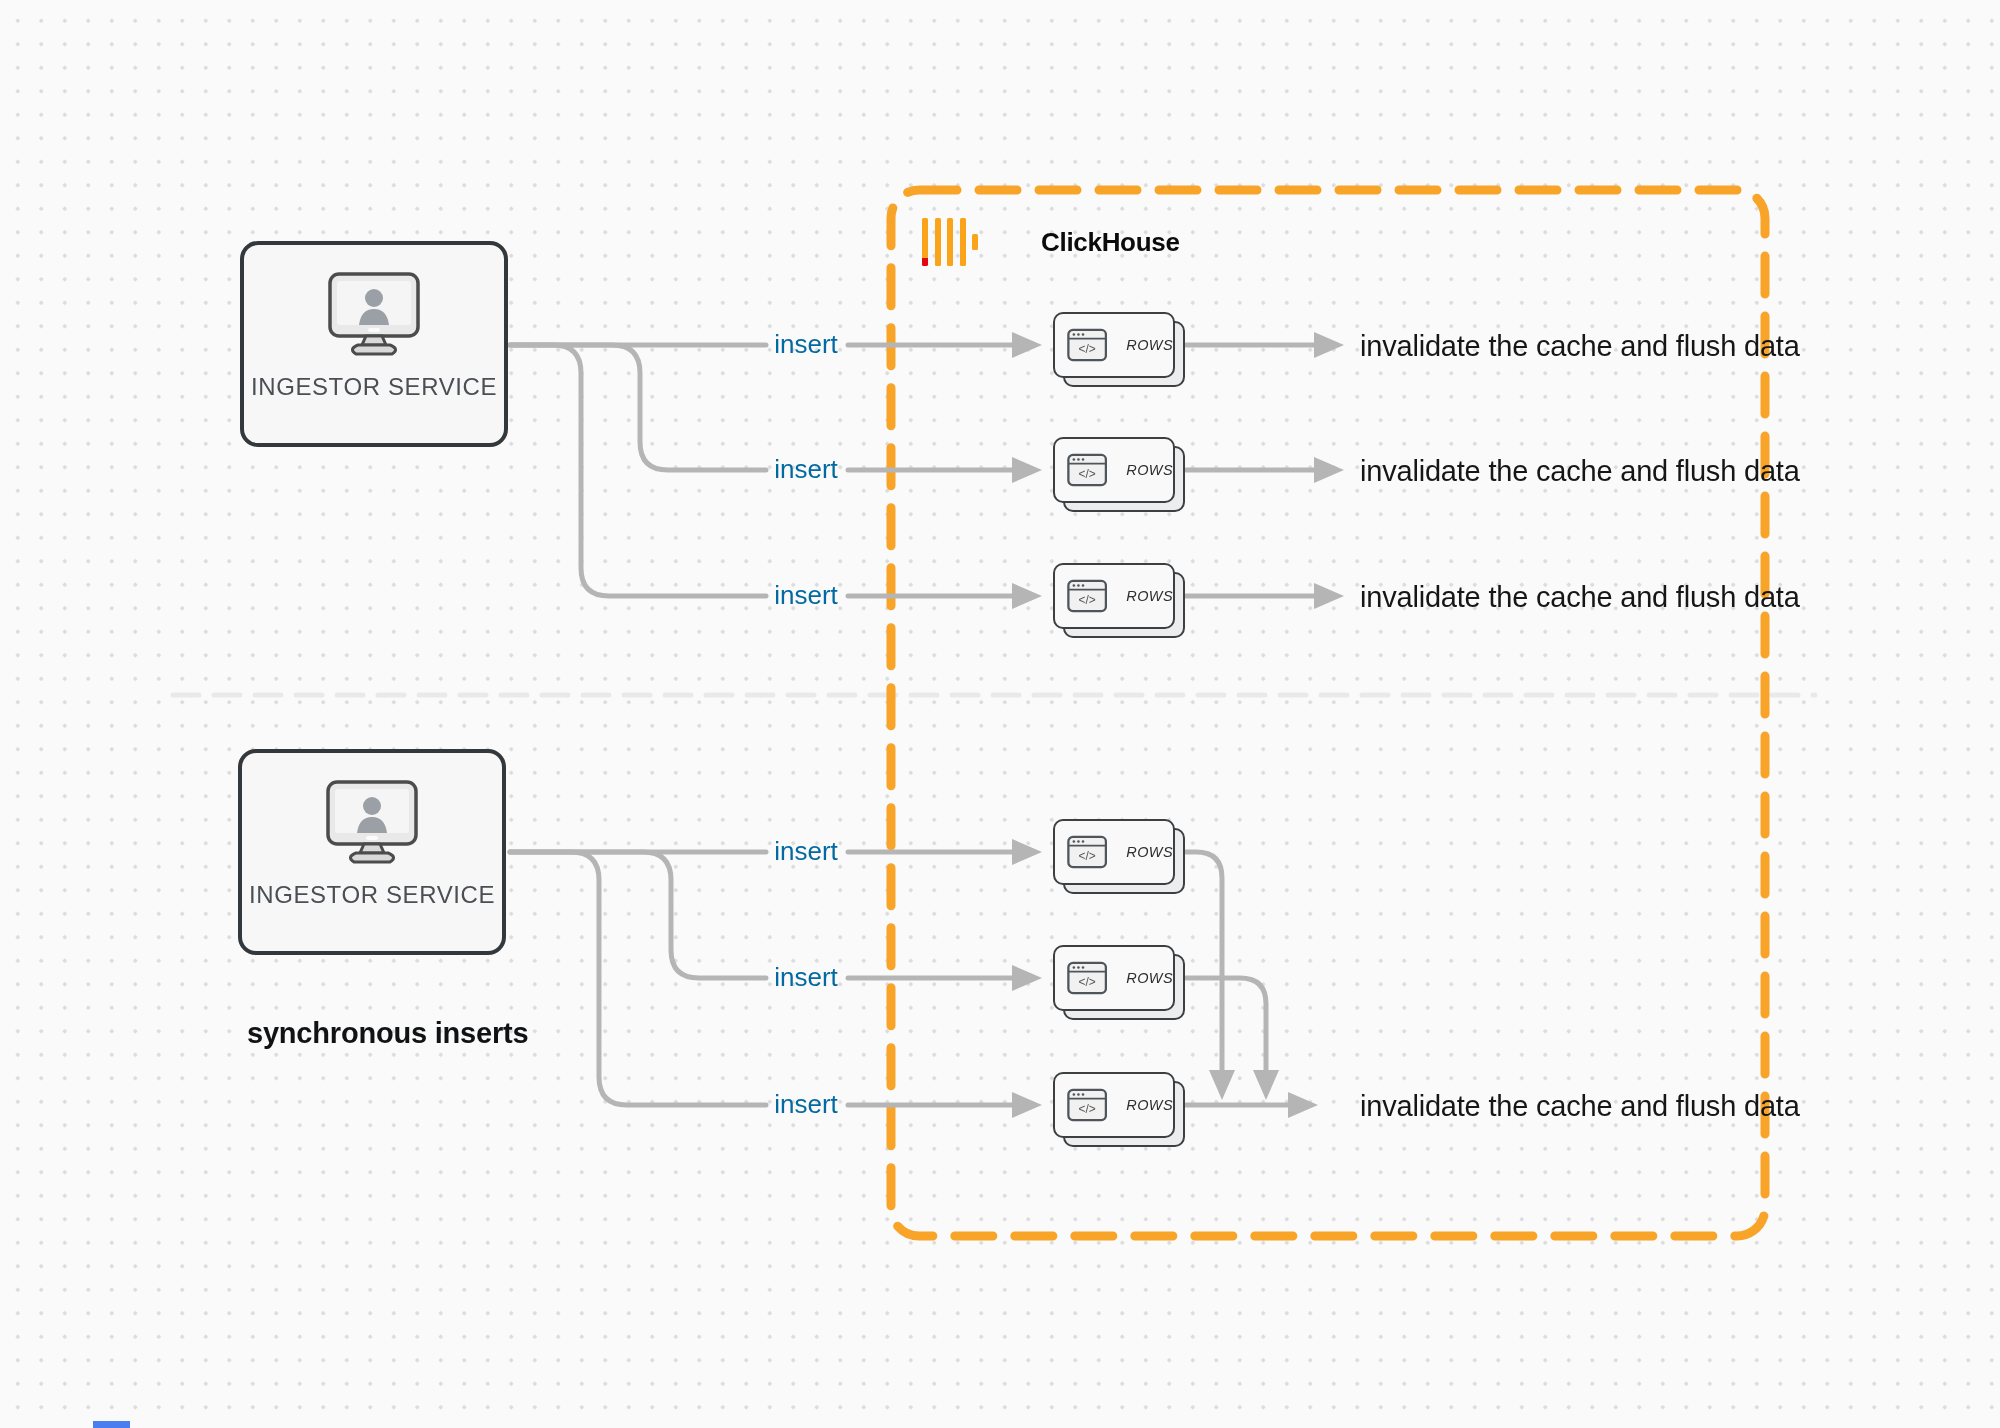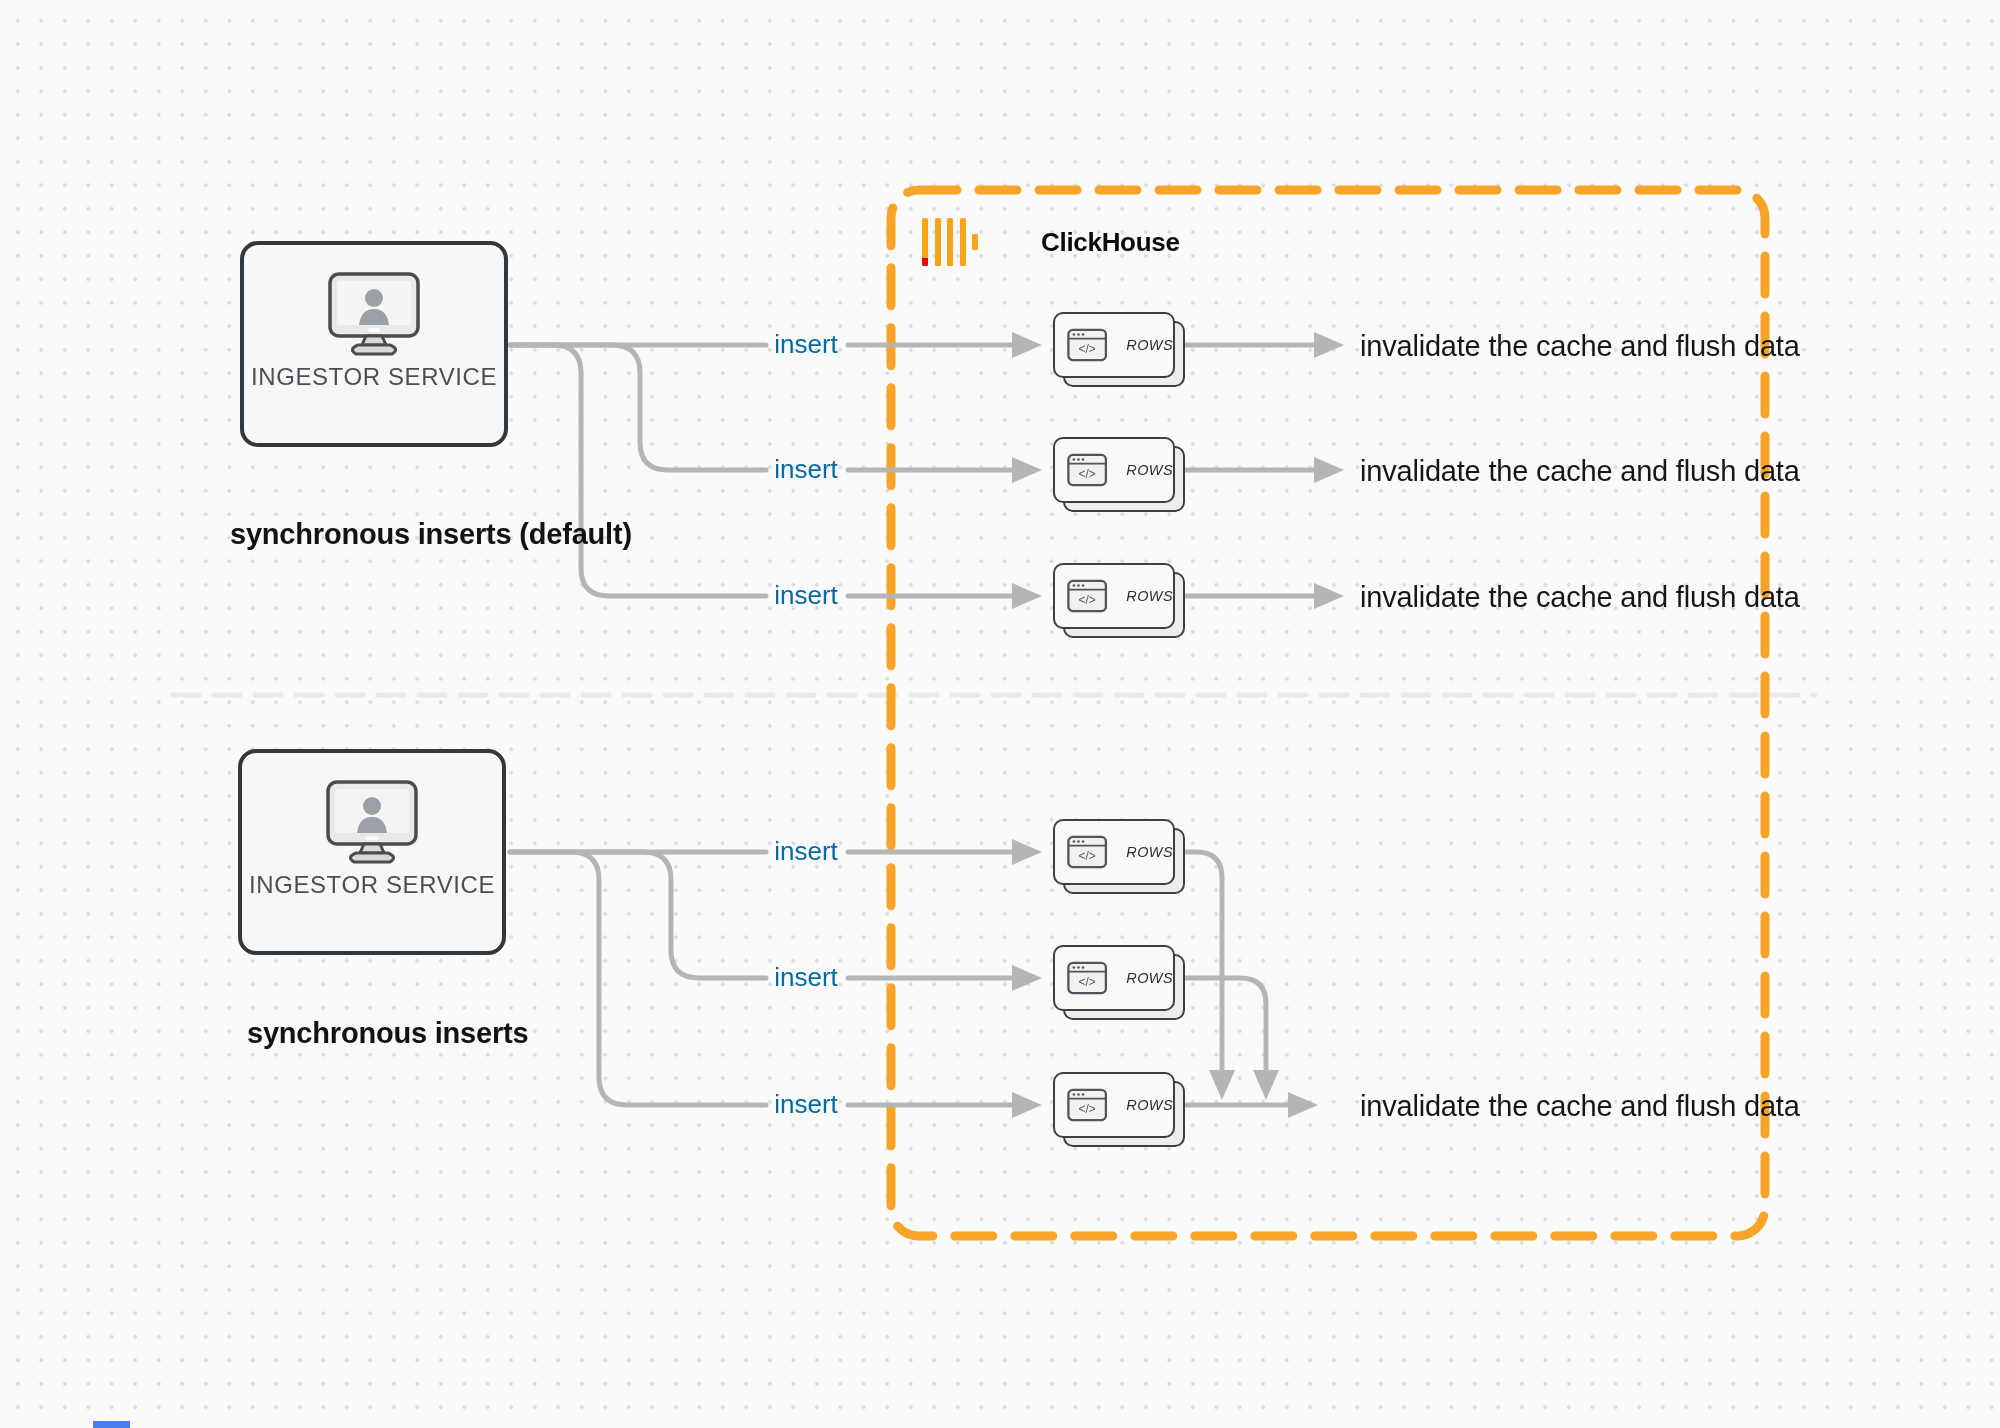--- a/index.html
+++ b/index.html
@@ -16,21 +16,21 @@
   svg.wires{position:absolute;left:0;top:0;pointer-events:none;}
 
   
   .service-box{
     position:absolute;width:268px;height:206px;background:#f7f7f7;
     border:4px solid #33383c;border-radius:18px;box-sizing:border-box;
     display:flex;flex-direction:column;align-items:center;justify-content:flex-start;
   }
   .service-box .monitor{margin-top:26px;}
   .service-label{
-    font-size:24px;color:#4b4f54;letter-spacing:0.6px;
+    margin-top:10px;font-size:24px;color:#4b4f54;letter-spacing:0.6px;
     white-space:nowrap;
   }
 
   .caption{
     position:absolute;font-size:29px;font-weight:bold;color:#101214;
     white-space:nowrap;letter-spacing:-0.2px;
   }
 
   
   .insert-label{
@@ -131,21 +131,20 @@
       <g clip-path="url(#scr1)" fill="#9aa0a5">
         <circle cx="52" cy="27" r="9"></circle>
         <path d="M37,54 Q39,38 52,38 Q65,38 67,54 Z"></path>
       </g>
       <rect x="46" y="57" width="12" height="4" rx="2" fill="#fbfbfb"></rect>
       <path d="M44,65 h16 l4,9 h-24 z" fill="#d9d9d9" stroke="#4c4c4c" stroke-width="3"></path>
       <path d="M36,74 L68,74 Q78,78 70,83 L34,83 Q26,78 36,74 Z" fill="#d9d9d9" stroke="#4c4c4c" stroke-width="3"></path>
     </svg>
     <div class="service-label">INGESTOR SERVICE</div>
   </div>
-  <div class="caption" style="left:230px;top:518px;">synchronous inserts (default)</div>
 
   <div class="service-box" style="left:238px;top:749px;">
     <svg class="monitor" width="104" height="92" viewBox="0 0 104 92">
       <defs>
           <clipPath id="scr2">
             <rect x="15" y="10" width="74" height="44" rx="3"></rect>
           </clipPath>
         </defs>
       <rect x="8" y="3" width="88" height="62" rx="9" fill="#e9e9e9" stroke="#4c4c4c" stroke-width="3.5"></rect>
       <rect x="15" y="10" width="74" height="44" rx="3" fill="#f5f5f5"></rect>

